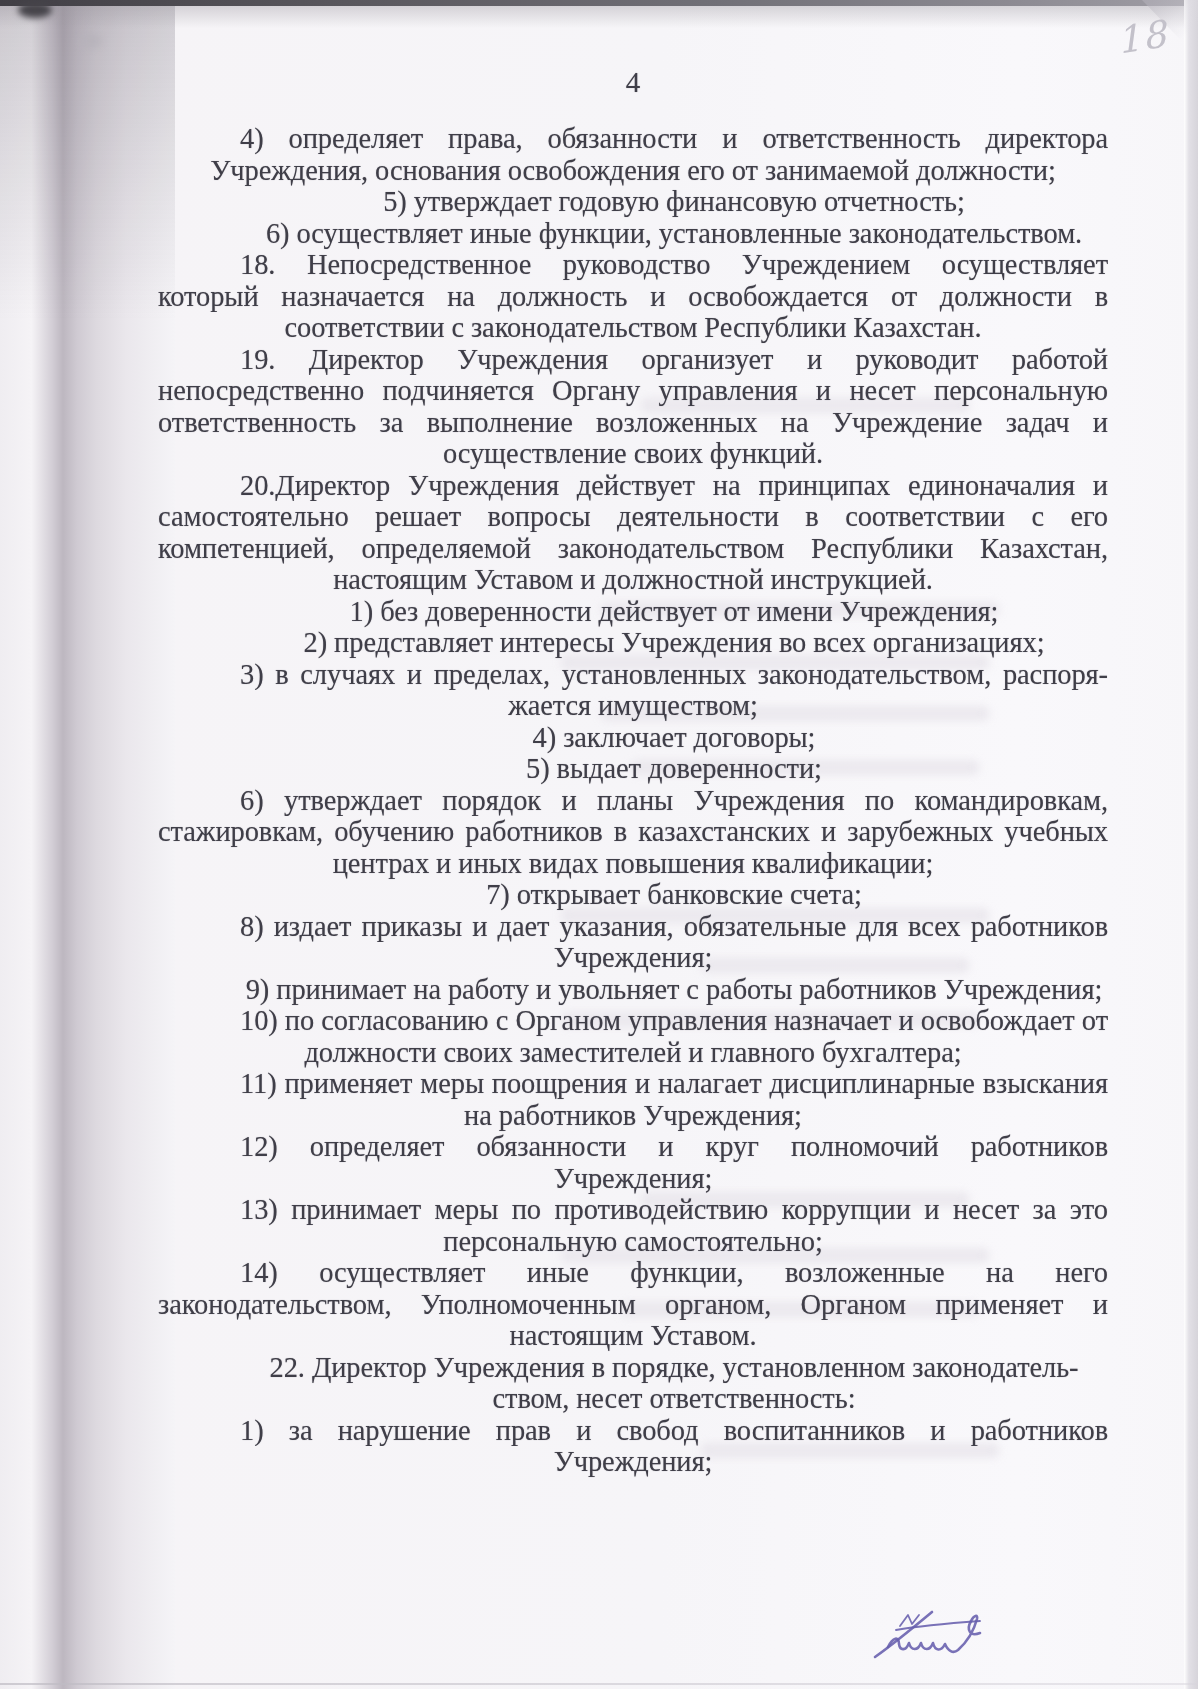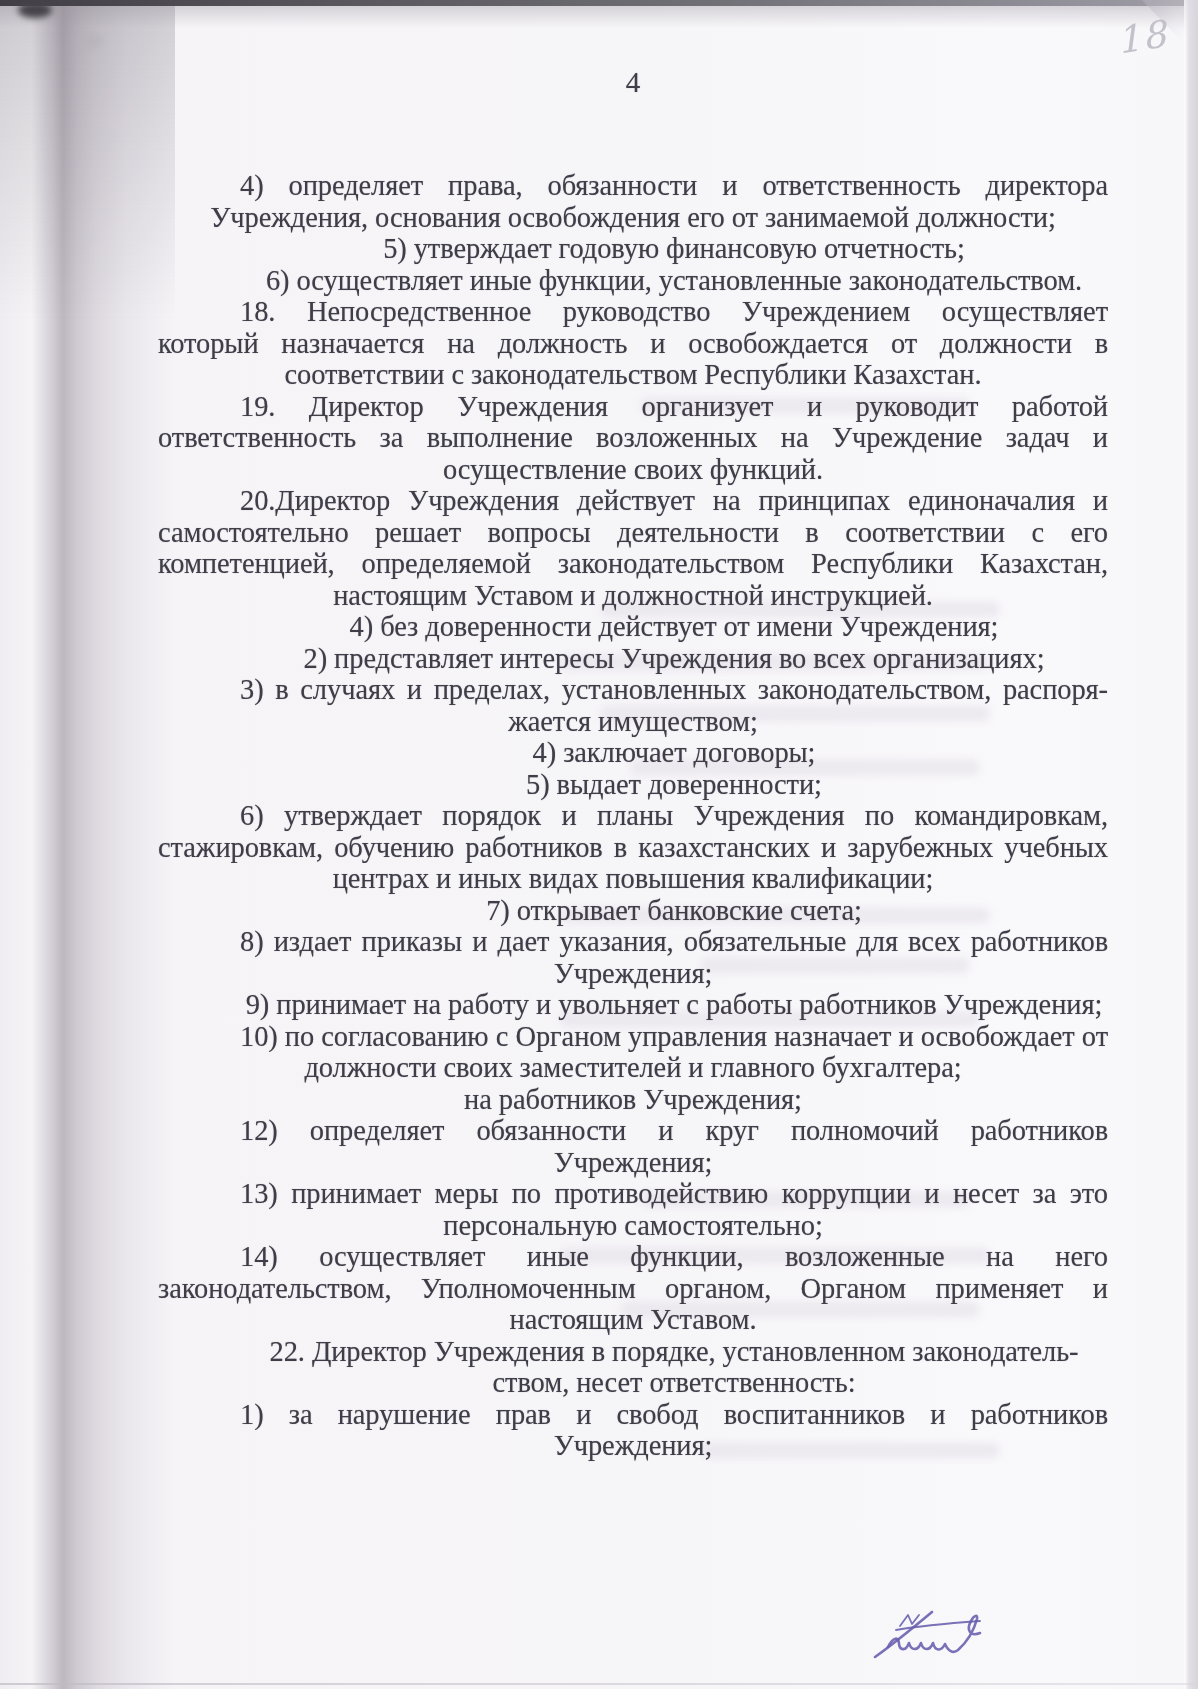--- a/index.html
+++ b/index.html
@@ -70,21 +70,20 @@
     font-size:37px;color:var(--pencil);
     transform:rotate(-9deg) skewX(-6deg);
     letter-spacing:2px;
   }
   
   .text-column{
     position:absolute;left:158px;top:123px;width:950px;
     font-size:28.5px;line-height:31.5px;color:var(--ink);
     letter-spacing:-0.1px;
     text-shadow:0 0 1px rgba(64,63,74,.45);
-    margin-top:47px;
   }
   .para{margin:0;}
   .line{height:31.5px;white-space:nowrap;text-align:center;}
   .line.j{white-space:normal;text-align:justify;text-align-last:justify;overflow:hidden;}
   .line.ind{text-indent:82px;}
   
   .signature{position:absolute;left:840px;top:1585px;width:180px;height:90px;}
   .signature path{fill:none;stroke:var(--signature);stroke-width:2.6;stroke-linecap:round;stroke-linejoin:round;opacity:.88;}
   .signature .thin{stroke-width:1.8;}
 </style>
@@ -131,31 +130,32 @@
       <div class="para">
         <div class="line ind">6) осуществляет иные функции, установленные законодательством.</div>
       </div>
       <div class="para">
         <div class="line j ind">18. Непосредственное руководство Учреждением осуществляет директор,</div>
         <div class="line j">который назначается на должность и освобождается от должности в</div>
         <div class="line">соответствии с законодательством Республики Казахстан.</div>
       </div>
       <div class="para">
         <div class="line j ind">19. Директор Учреждения организует и руководит работой Учреждения,</div>
+        <div class="line j">непосредственно подчиняется Органу управления и несет персональную</div>
         <div class="line j">ответственность за выполнение возложенных на Учреждение задач и</div>
         <div class="line">осуществление своих функций.</div>
       </div>
       <div class="para">
         <div class="line j ind">20.Директор Учреждения действует на принципах единоначалия и</div>
         <div class="line j">самостоятельно решает вопросы деятельности в соответствии с его</div>
         <div class="line j">компетенцией, определяемой законодательством Республики Казахстан,</div>
         <div class="line">настоящим Уставом и должностной инструкцией.</div>
       </div>
       <div class="para">
-        <div class="line ind">4) без доверенности действует от имени Учреждения;</div>
+        <div class="line ind">1) без доверенности действует от имени Учреждения;</div>
       </div>
       <div class="para">
         <div class="line ind">2) представляет интересы Учреждения во всех организациях;</div>
       </div>
       <div class="para">
         <div class="line j ind">3) в случаях и пределах, установленных законодательством, распоря-</div>
         <div class="line">жается имуществом;</div>
       </div>
       <div class="para">
         <div class="line ind">4) заключает договоры;</div>
@@ -176,20 +176,21 @@
         <div class="line">Учреждения;</div>
       </div>
       <div class="para">
         <div class="line ind">9) принимает на работу и увольняет с работы работников Учреждения;</div>
       </div>
       <div class="para">
         <div class="line j ind">10) по согласованию с Органом управления назначает и освобождает от</div>
         <div class="line">должности своих заместителей и главного бухгалтера;</div>
       </div>
       <div class="para">
+        <div class="line j ind">11) применяет меры поощрения и налагает дисциплинарные взыскания</div>
         <div class="line">на работников Учреждения;</div>
       </div>
       <div class="para">
         <div class="line j ind">12) определяет обязанности и круг полномочий работников</div>
         <div class="line">Учреждения;</div>
       </div>
       <div class="para">
         <div class="line j ind">13) принимает меры по противодействию коррупции и несет за это</div>
         <div class="line">персональную самостоятельно;</div>
       </div>

